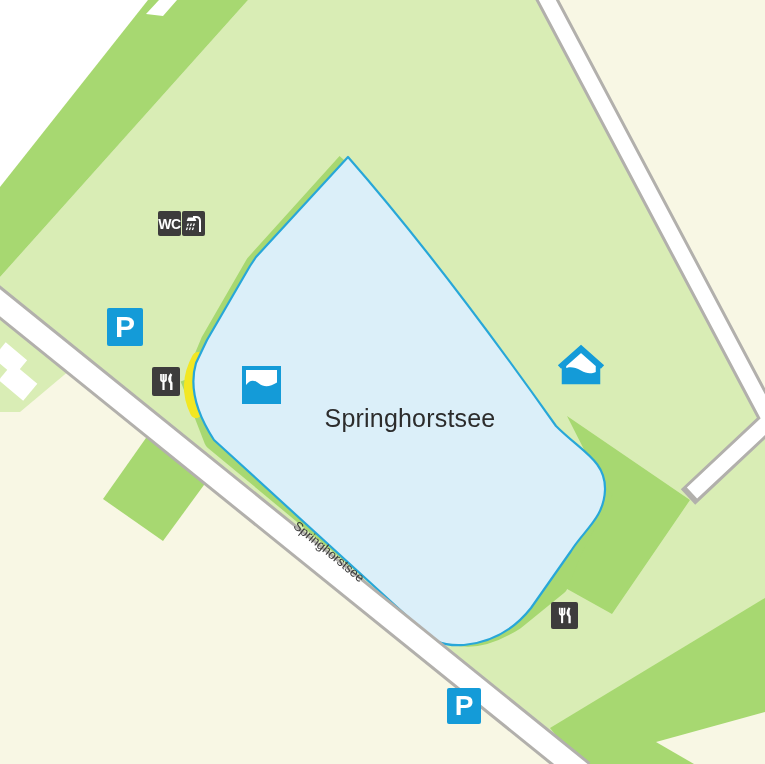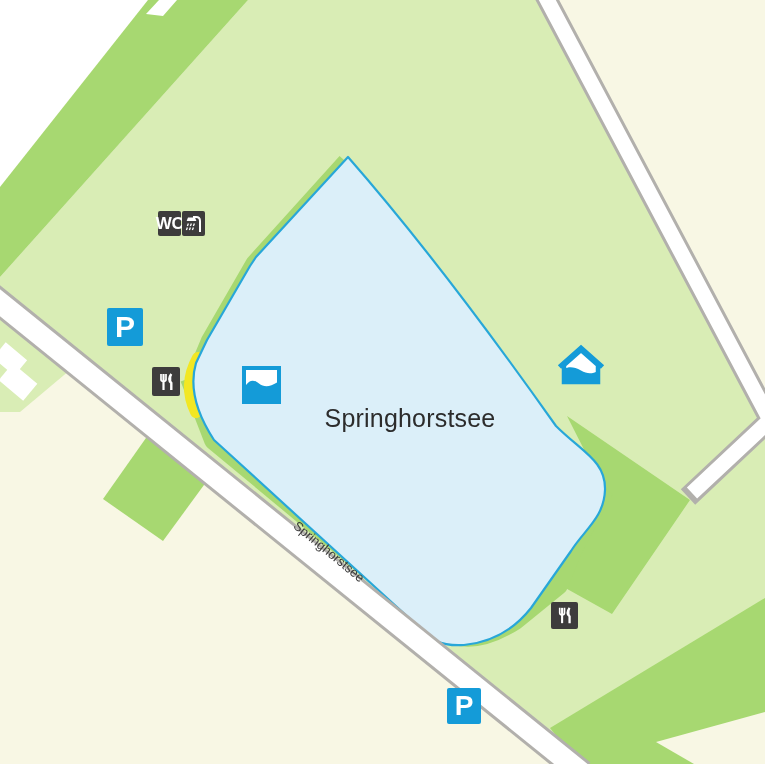--- a/index.html
+++ b/index.html
@@ -19,21 +19,21 @@
     font-size:13px;color:#3b3b3b;
     transform:rotate(39.5deg);transform-origin:50% 50%;
   }
   
   .marker{position:absolute;display:flex;align-items:center;justify-content:center;}
   .darkbox{
     background:var(--marker_dark);color:#fff;border-radius:2px;
     display:flex;align-items:center;justify-content:center;
   }
   .wc-group{left:158px;top:211px;gap:1px;}
-  .wc-box{width:23px;height:25px;font-size:17px;font-weight:bold;letter-spacing:-0.5px;}
+  .wc-box{width:23px;height:25px;font-size:14px;font-weight:bold;letter-spacing:-0.5px;}
   .shower-box{width:23px;height:25px;}
   .p-box{
     background:var(--marker_blue);color:#fff;border-radius:2px;
     font-weight:bold;display:flex;align-items:center;justify-content:center;
   }
   .p1{left:107px;top:308px;width:36px;height:38px;font-size:30px;}
   .p2{left:447px;top:688px;width:34px;height:36px;font-size:28px;}
   .rest1{left:152px;top:367px;width:28px;height:29px;}
   .rest2{left:551px;top:602px;width:27px;height:27px;}
   .swim{

